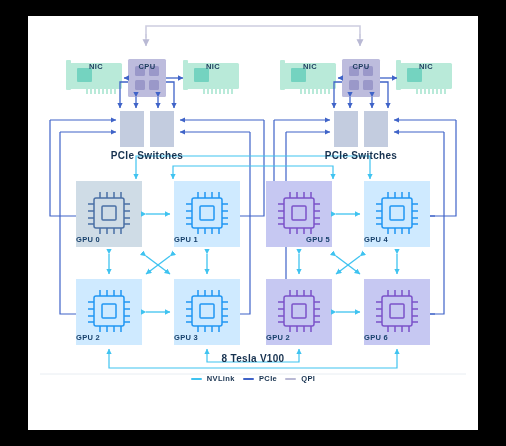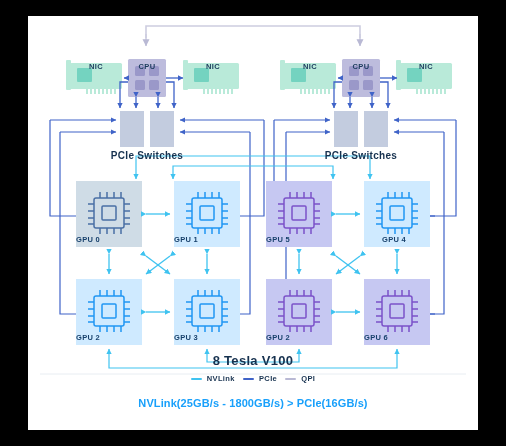--- a/index.html
+++ b/index.html
@@ -25,21 +25,21 @@
   .gpu-lbl{
     position:absolute;font-size:7.5px;font-weight:bold;
     color:#17406b;letter-spacing:.3px;white-space:nowrap;text-align:left;
   }
   .sw-lbl{
     position:absolute;font-size:10px;font-weight:bold;color:#16314f;
     letter-spacing:.3px;white-space:nowrap;text-align:center;
   }
   .caption-sub{
     position:absolute;width:100%;text-align:center;
-    font-size:13px;font-weight:bold;color:#16314f;letter-spacing:.3px;
+    font-size:10px;font-weight:bold;color:#16314f;letter-spacing:.3px;
   }
   .legend{
     position:absolute;left:0;width:100%;
     display:flex;justify-content:center;align-items:center;gap:8px;
   }
   .legend-item{display:flex;align-items:center;gap:5px;}
   .legend-dash{display:block;width:11px;height:2px;border-radius:1px;}
   .legend-text{font-size:7.5px;font-weight:bold;color:#16314f;letter-spacing:.4px;}
   .title{
     position:absolute;left:0;width:100%;text-align:center;
@@ -366,37 +366,36 @@
     <div class="lbl" style="left:100px;top:31px;width:38px;">CPU</div>
     <div class="lbl" style="left:314px;top:31px;width:38px;">CPU</div>
 
     <div class="sw-lbl" style="left:79px;top:134px;width:80px;">PCIe Switches</div>
     <div class="sw-lbl" style="left:293px;top:134px;width:80px;">PCIe Switches</div>
 
     <div class="gpu-lbl" style="left:48px;top:219px;width:66px;">GPU 0</div>
     <div class="gpu-lbl" style="left:146px;top:219px;width:66px;">GPU 1</div>
     <div class="gpu-lbl" style="left:48px;top:317px;width:66px;">GPU 2</div>
     <div class="gpu-lbl" style="left:146px;top:317px;width:66px;">GPU 3</div>
-    <div class="gpu-lbl" style="left:238px;top:219px;width:42px;">GPU 5</div>
-    <div class="gpu-lbl" style="left:336px;top:219px;width:76px;padding-left:18px;">GPU 4</div>
+    <div class="gpu-lbl" style="left:238px;top:219px;width:42px;padding-left:40px;">GPU 5</div>
+    <div class="gpu-lbl" style="left:336px;top:219px;width:76px;">GPU 4</div>
     <div class="gpu-lbl" style="left:238px;top:317px;width:66px;">GPU 2</div>
     <div class="gpu-lbl" style="left:336px;top:317px;width:66px;">GPU 6</div>
 
     <div class="caption-sub" style="top:337px;">8 Tesla V100</div>
 
     <div class="legend" style="top:358px;">
       <div class="legend-item">
         <span class="legend-dash" style="background:#3fc3f0;"></span>
         <span class="legend-text">NVLink</span>
       </div>
       <div class="legend-item">
         <span class="legend-dash" style="background:#3f63c8;"></span>
         <span class="legend-text">PCIe</span>
       </div>
       <div class="legend-item">
         <span class="legend-dash" style="background:#b9b9d4;"></span>
         <span class="legend-text">QPI</span>
       </div>
     </div>
 
-    <div class="title" style="top:381px;">NVLink(25GB/s - 1800GB/s) &gt; PCIe(16GB/s)</div>
   </div>
 </div>
 
 </body></html>

